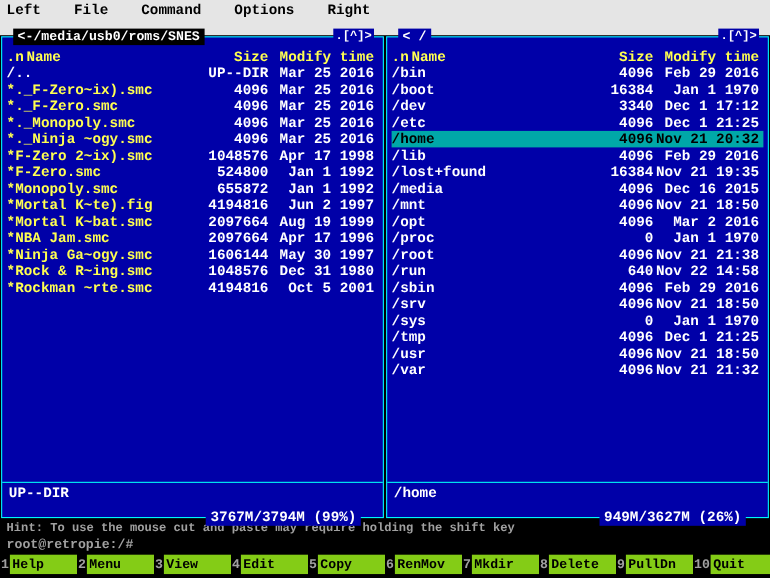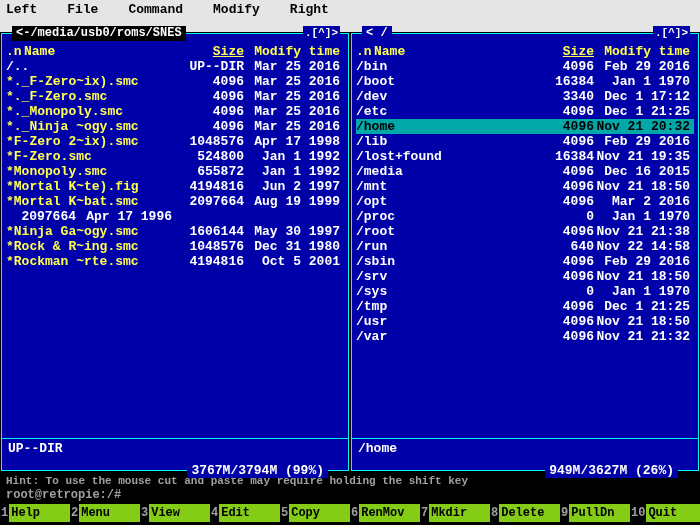--- a/index.html
+++ b/index.html
@@ -50,21 +50,21 @@
     color: #fff;
   }
   .header-row {
     display: flex;
     color: #ffff50;
     padding: 2px 4px 0 4px;
     margin-top: 8px;
   }
   .col-n { width: 18px; }
   .col-name { flex: 1; }
-  .col-size { width: 70px; text-align: right; text-decoration: underline; }
+  .col-size { width: 70px; text-align: right; }
   .col-modify { width: 100px; text-align: right; padding-right: 4px; }
   .rows {
     flex: 1;
     overflow: hidden;
     padding: 0 4px;
   }
   .row {
     display: flex;
     white-space: nowrap;
   }
@@ -129,21 +129,21 @@
     font-size: 11px;
   }
 </style>
 </head>
 <body>
 
 <div class="menubar">
     <span>Left</span>
     <span>File</span>
     <span>Command</span>
-    <span>Modify</span>
+    <span>Options</span>
     <span>Right</span>
   </div>
 
 <div class="panels">
 
   <div class="panel active">
     <span class="panel-title">&lt;-/media/usb0/roms/SNES</span>
     <span class="top-corner">.[^]&gt;</span>
     <div class="header-row">
       <span class="col-n">.n</span>
@@ -196,20 +196,21 @@
           <span class="name">*Mortal K~te).fig</span>
           <span class="size">4194816</span>
           <span class="mod">Jun  2  1997</span>
         </div>
         <div class="row tagged">
           <span class="name">*Mortal K~bat.smc</span>
           <span class="size">2097664</span>
           <span class="mod">Aug 19  1999</span>
         </div>
         <div class="row tagged">
+          <span class="name">*NBA Jam.smc</span>
           <span class="size">2097664</span>
           <span class="mod">Apr 17  1996</span>
         </div>
         <div class="row tagged">
           <span class="name">*Ninja Ga~ogy.smc</span>
           <span class="size">1606144</span>
           <span class="mod">May 30  1997</span>
         </div>
         <div class="row tagged">
           <span class="name">*Rock &amp; R~ing.smc</span>

